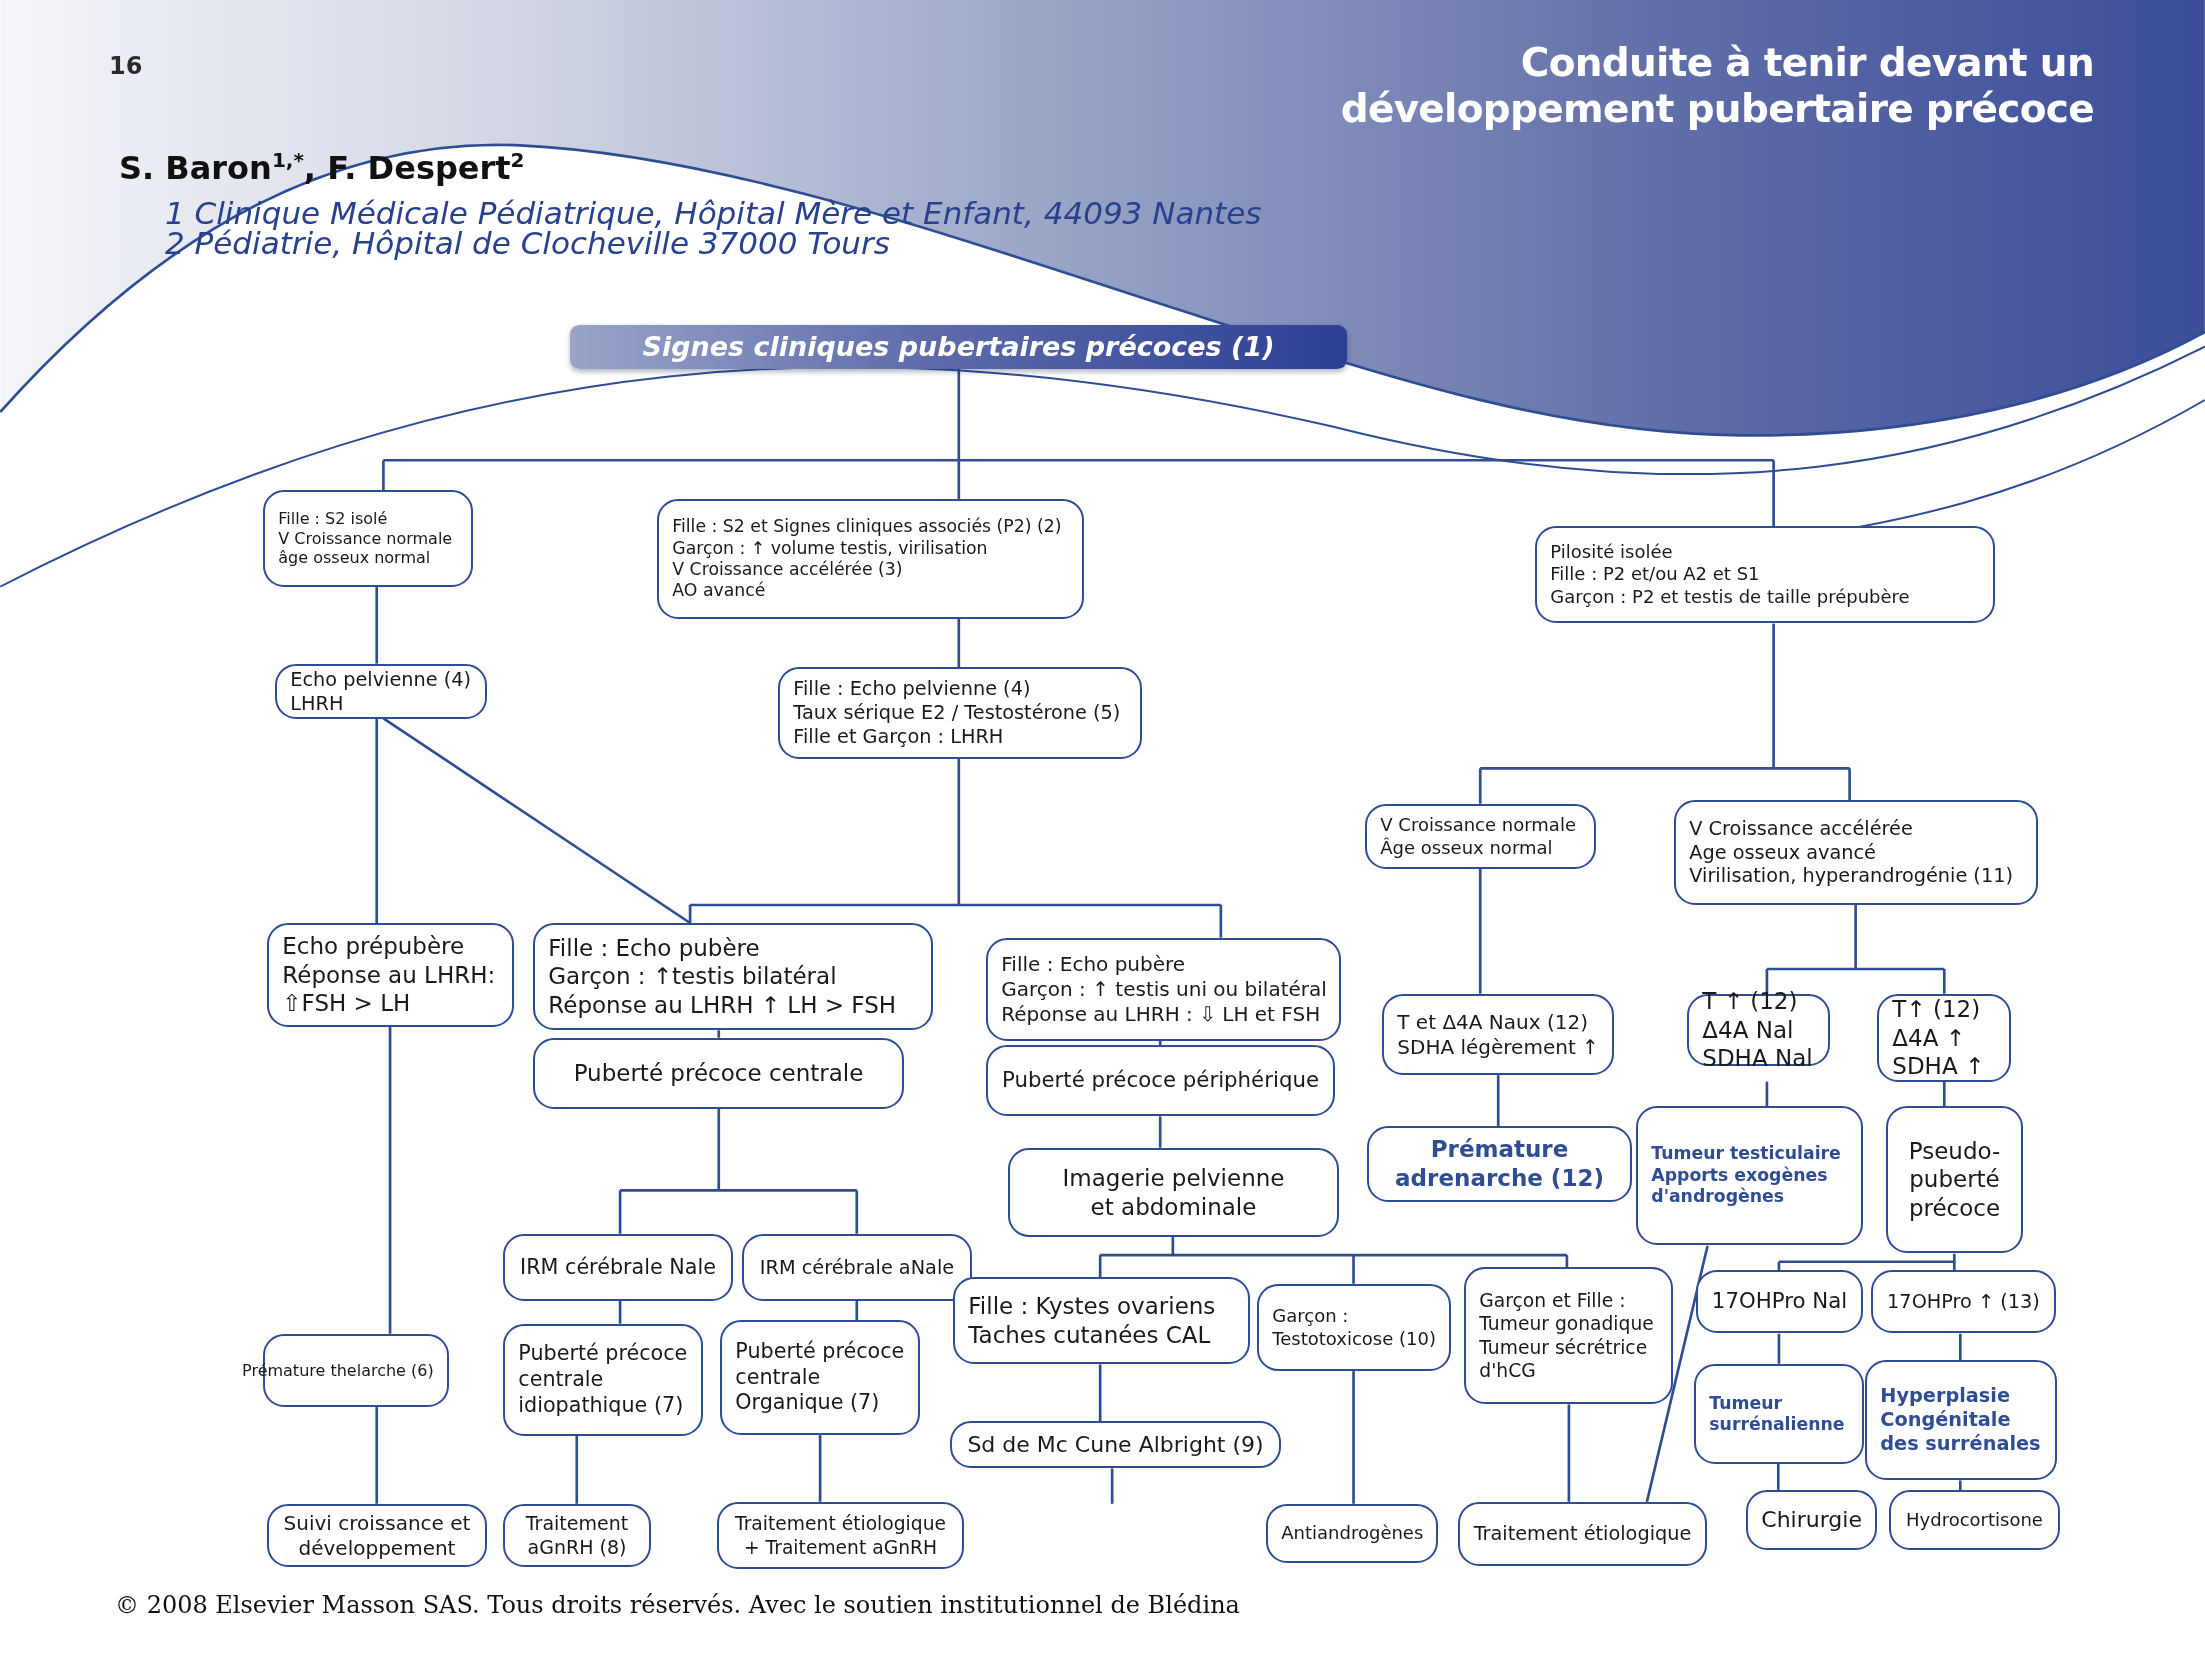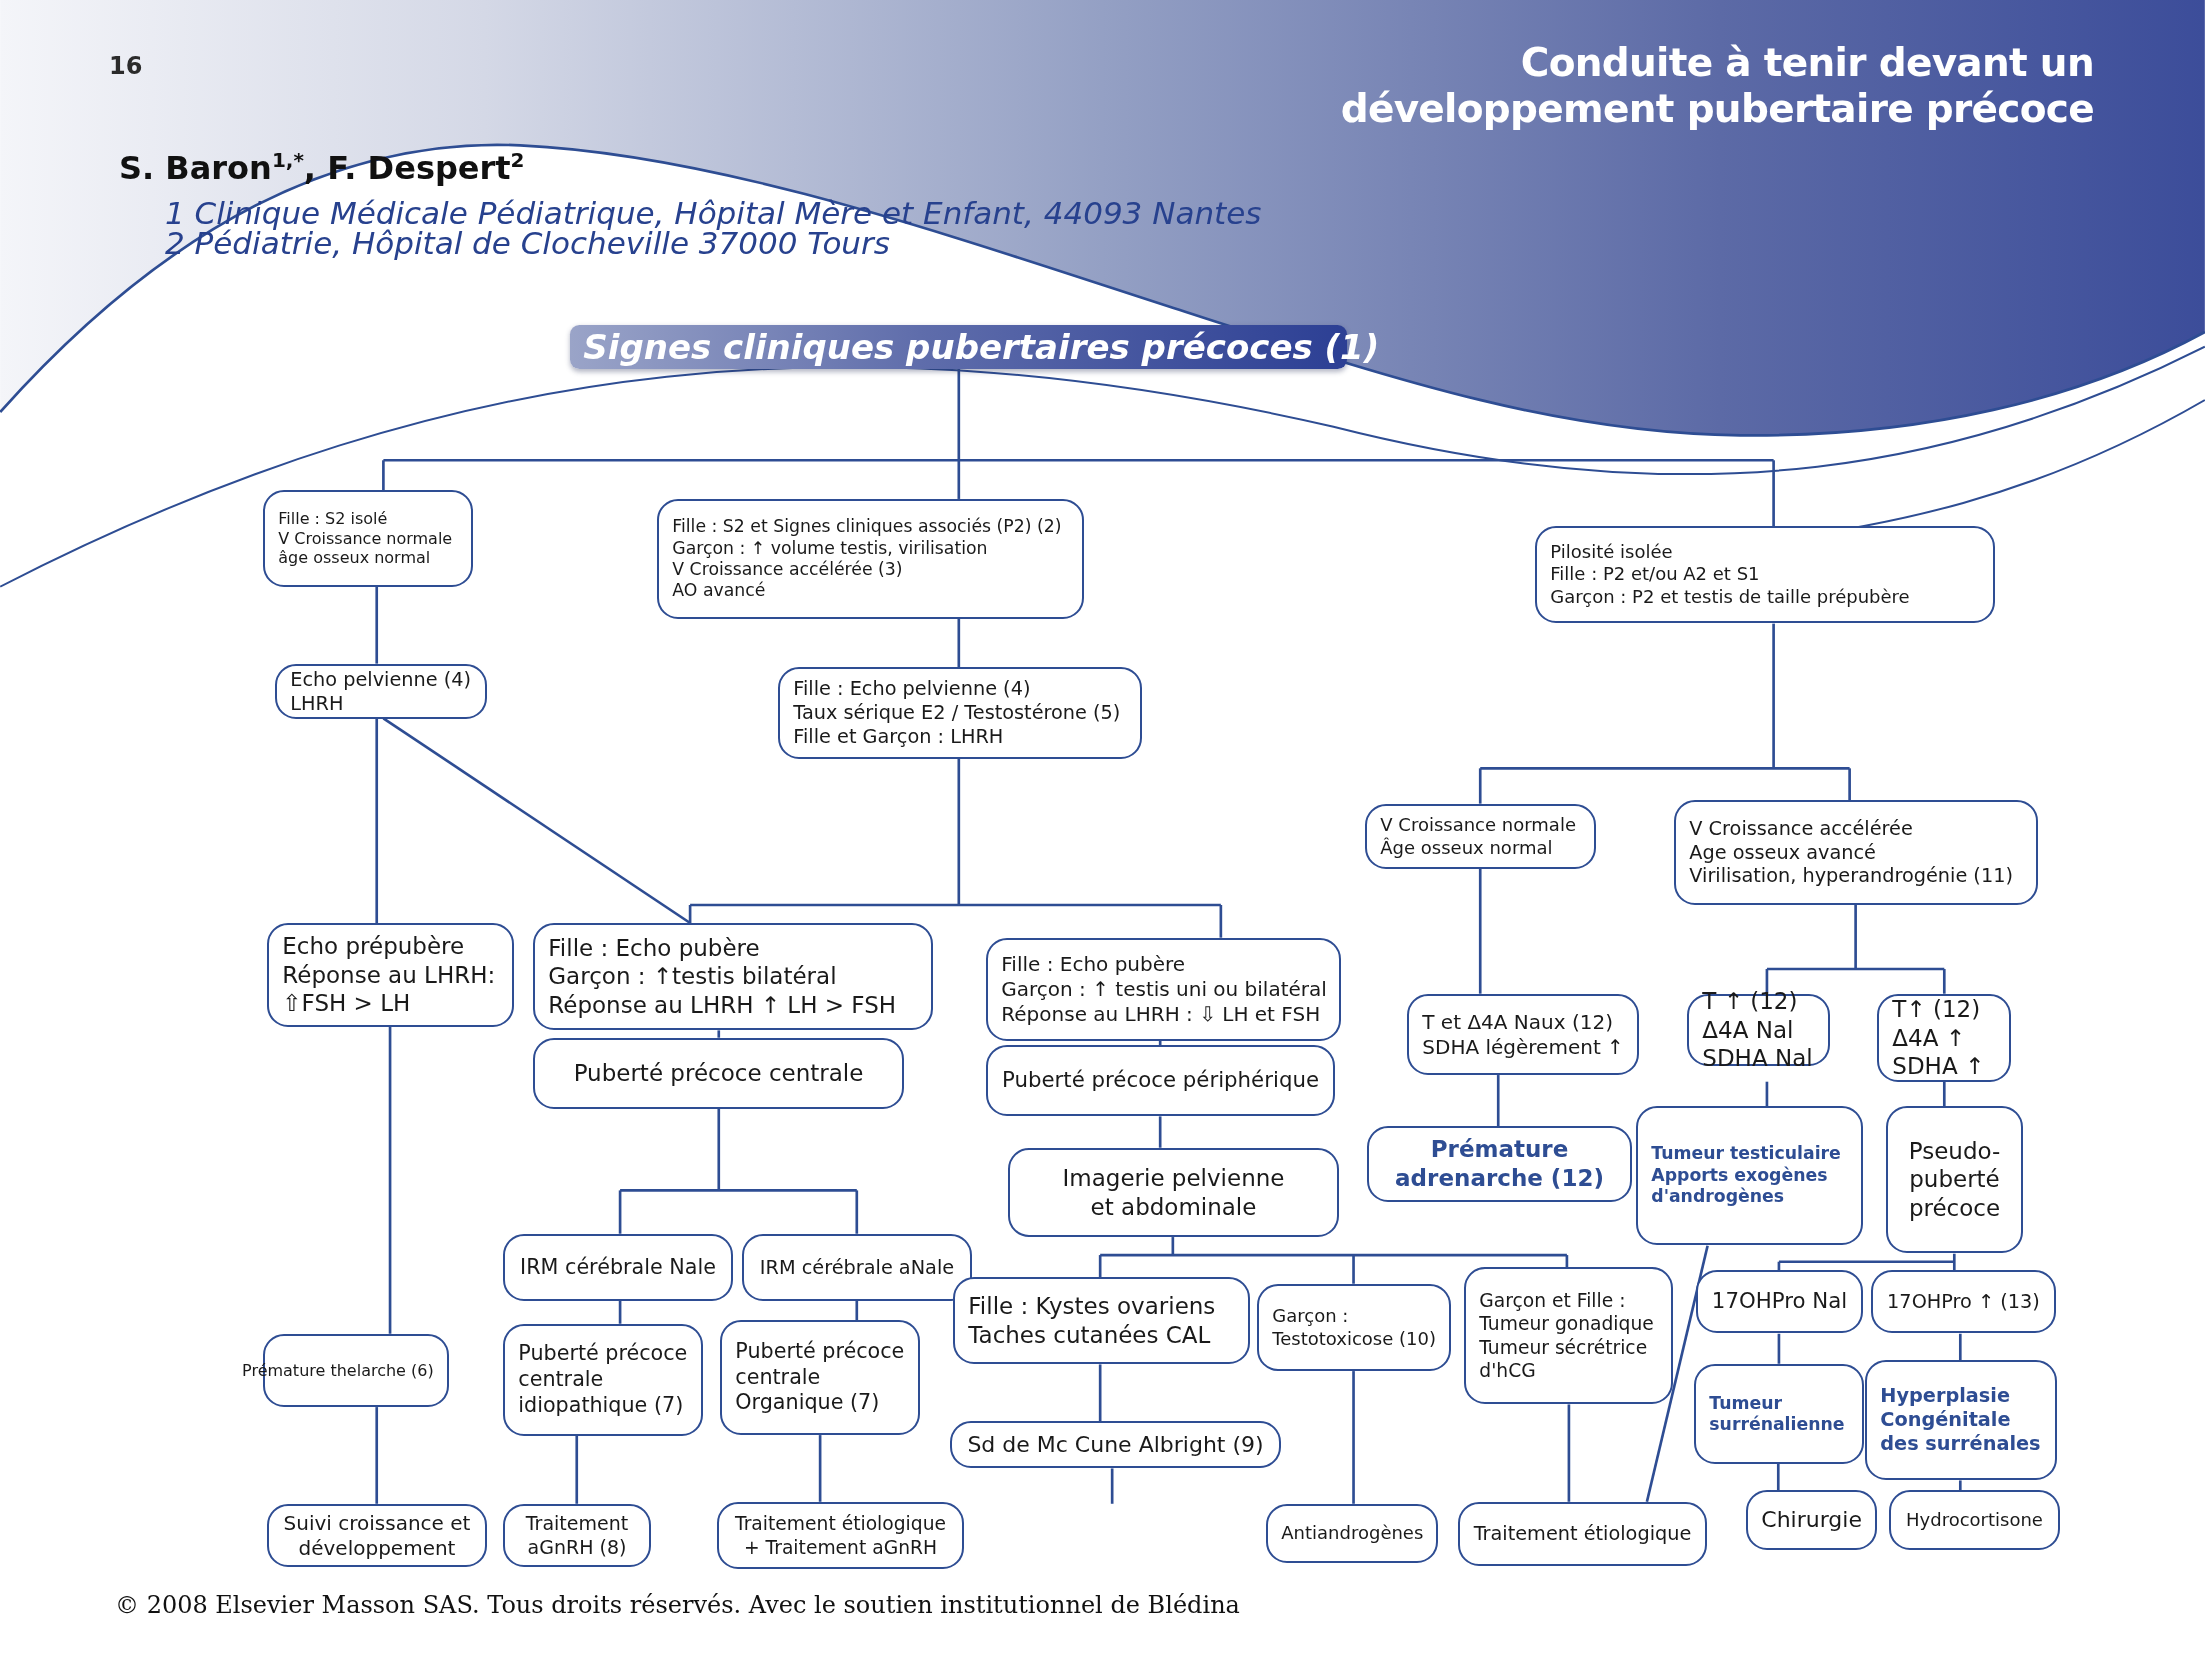--- a/index.html
+++ b/index.html
@@ -24,21 +24,21 @@
     border:2.3px solid #2e4d93;border-radius:21px;
     display:flex;flex-direction:column;justify-content:center;
     padding:5.3px 13.3px;font-size:23px;line-height:1.24;color:#1a1a1a;
   }
   .node .ln{white-space:nowrap;}
   .node.center{text-align:center;}
   .node.blue{color:#2e4d93;font-weight:bold;}
   .node.root{
     background:linear-gradient(90deg,#9aa4c8 0%,#5f6dab 45%,#2c3f94 100%);
     color:#ffffff;font-weight:bold;font-style:italic;border:none;border-radius:9.3px;
-    font-size:34px;box-shadow:0 2.7px 5.3px rgba(40,50,90,.35);text-align:center;
+    font-size:27px;box-shadow:0 2.7px 5.3px rgba(40,50,90,.35);text-align:center;
   }
 </style>
 </head>
 <body>
 
 <svg id="header-svg" width="2205" height="600" viewBox="0 0 3307 900" aria-hidden="true">
   <defs>
     <linearGradient id="hdrGrad" x1="0" y1="0" x2="1" y2="0">
       <stop offset="0" stop-color="#f4f5f9"></stop>
       <stop offset="0.22" stop-color="#d4d8e6"></stop>
@@ -175,21 +175,21 @@
       <div class="ln">Puberté précoce centrale</div>
     </div>
     <div class="node" style="left: 986px; top: 938px; width: 355px; height: 103px; font-size: 20px;">
       <div class="ln">Fille : Echo pubère</div>
       <div class="ln">Garçon : ↑ testis uni ou bilatéral</div>
       <div class="ln">Réponse au LHRH : ⇩ LH et FSH</div>
     </div>
     <div class="node center" style="left: 986px; top: 1045px; width: 349px; height: 71px; font-size: 21.3px;">
       <div class="ln">Puberté précoce périphérique</div>
     </div>
-    <div class="node" style="left: 1382px; top: 994px; width: 232px; height: 81px; font-size: 20px; margin-left: 25px;">
+    <div class="node" style="left: 1382px; top: 994px; width: 232px; height: 81px; font-size: 20px;">
       <div class="ln">T et Δ4A Naux (12)</div>
       <div class="ln">SDHA légèrement ↑</div>
     </div>
     <div class="node" style="left: 1687px; top: 994px; width: 143px; height: 72px; font-size: 23px;">
       <div class="ln">T ↑ (12)</div>
       <div class="ln">Δ4A Nal</div>
       <div class="ln">SDHA Nal</div>
     </div>
     <div class="node" style="left: 1877px; top: 994px; width: 134px; height: 88px; font-size: 23px;">
       <div class="ln">T↑ (12)</div>

